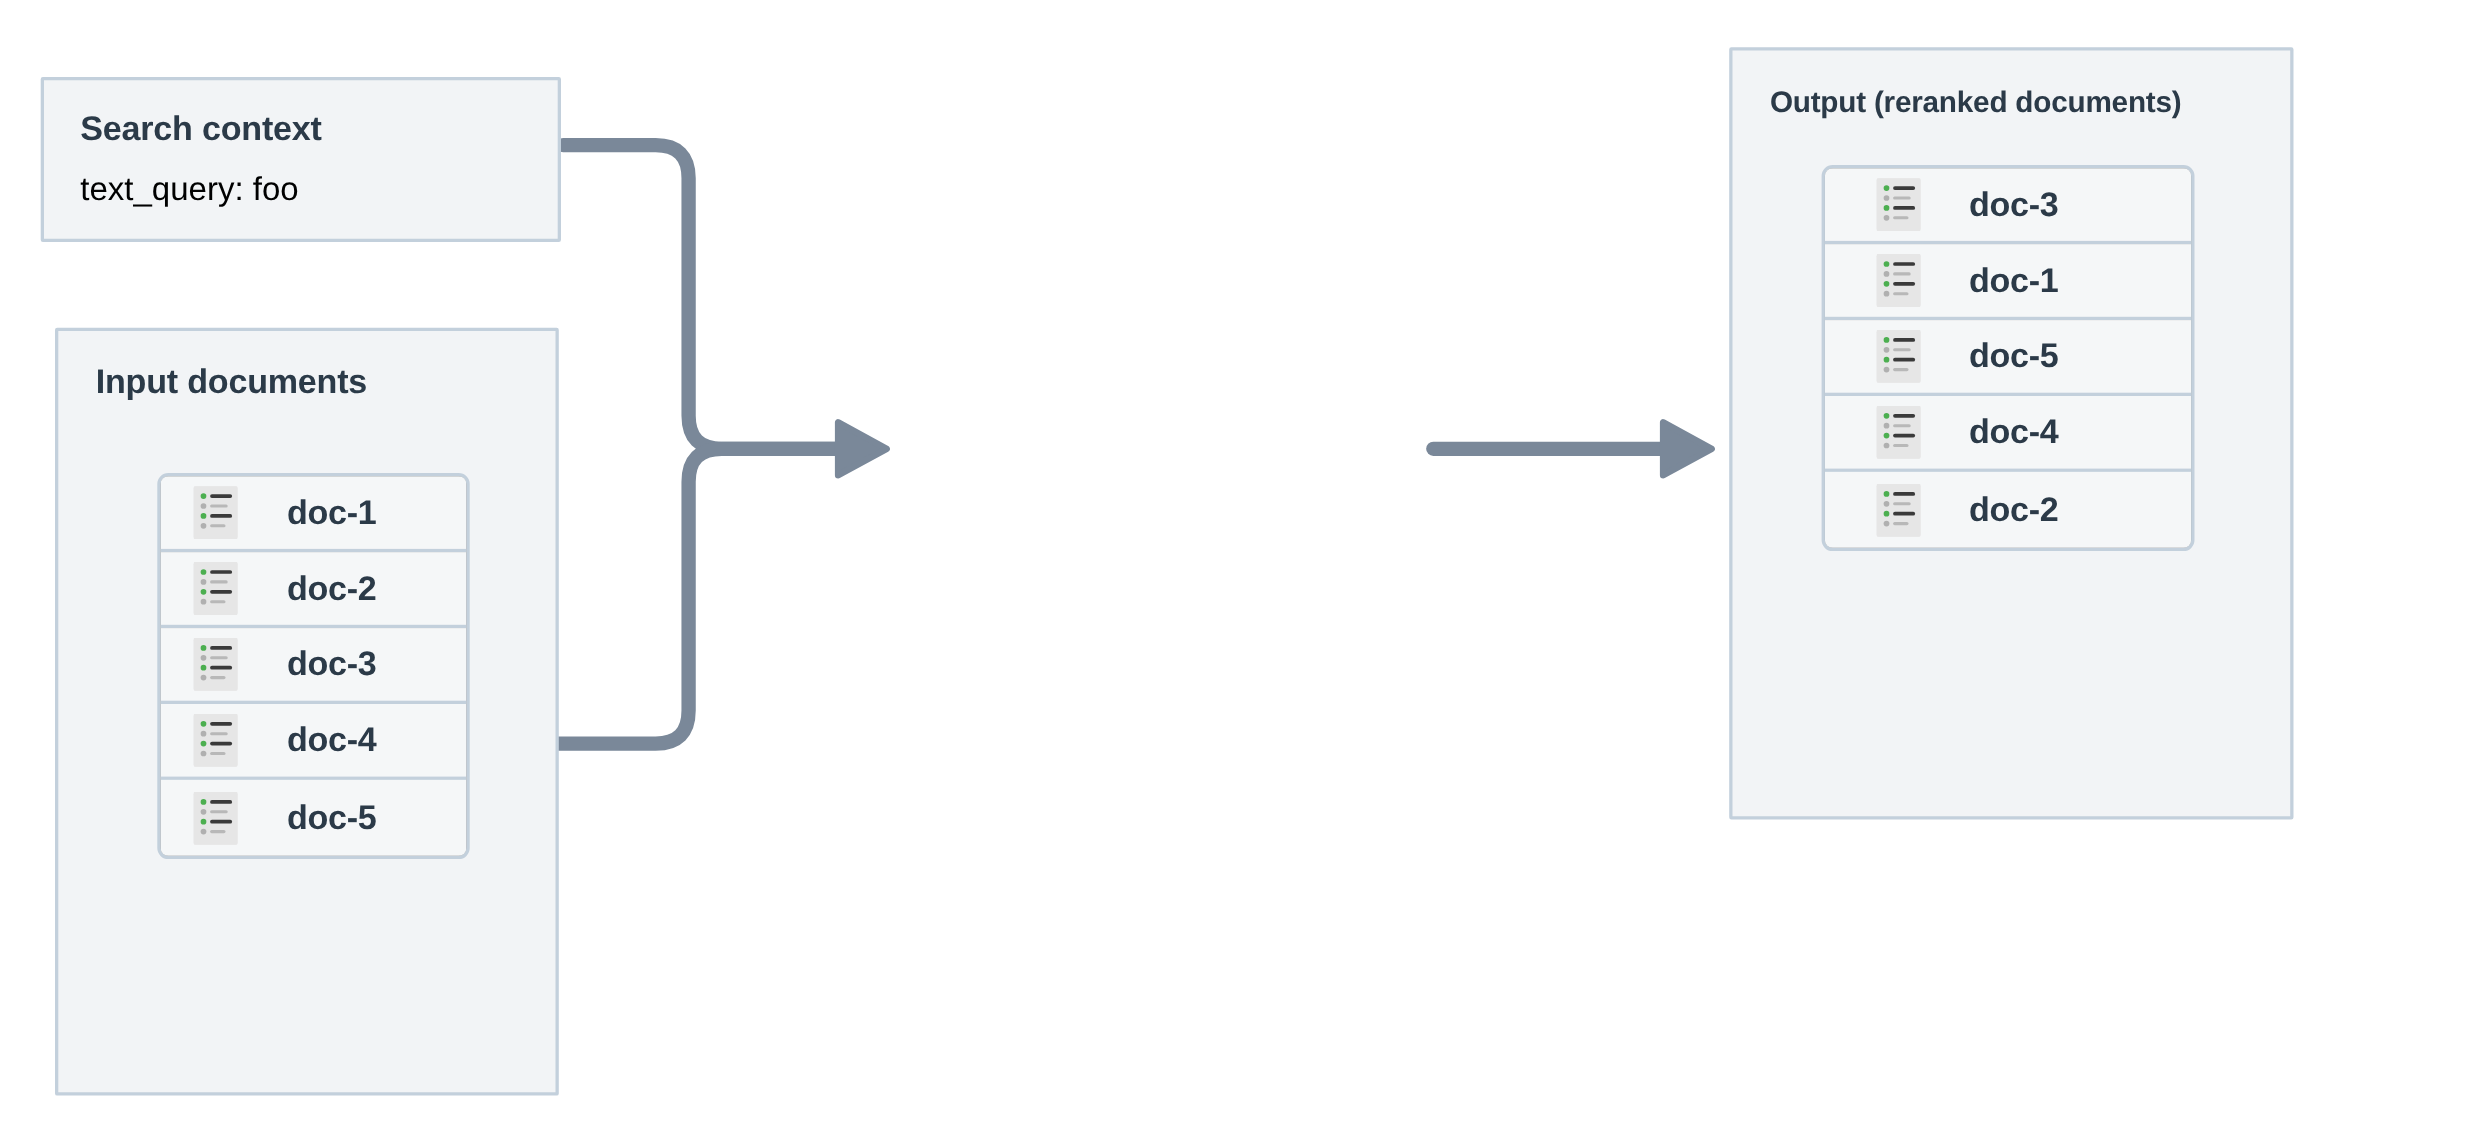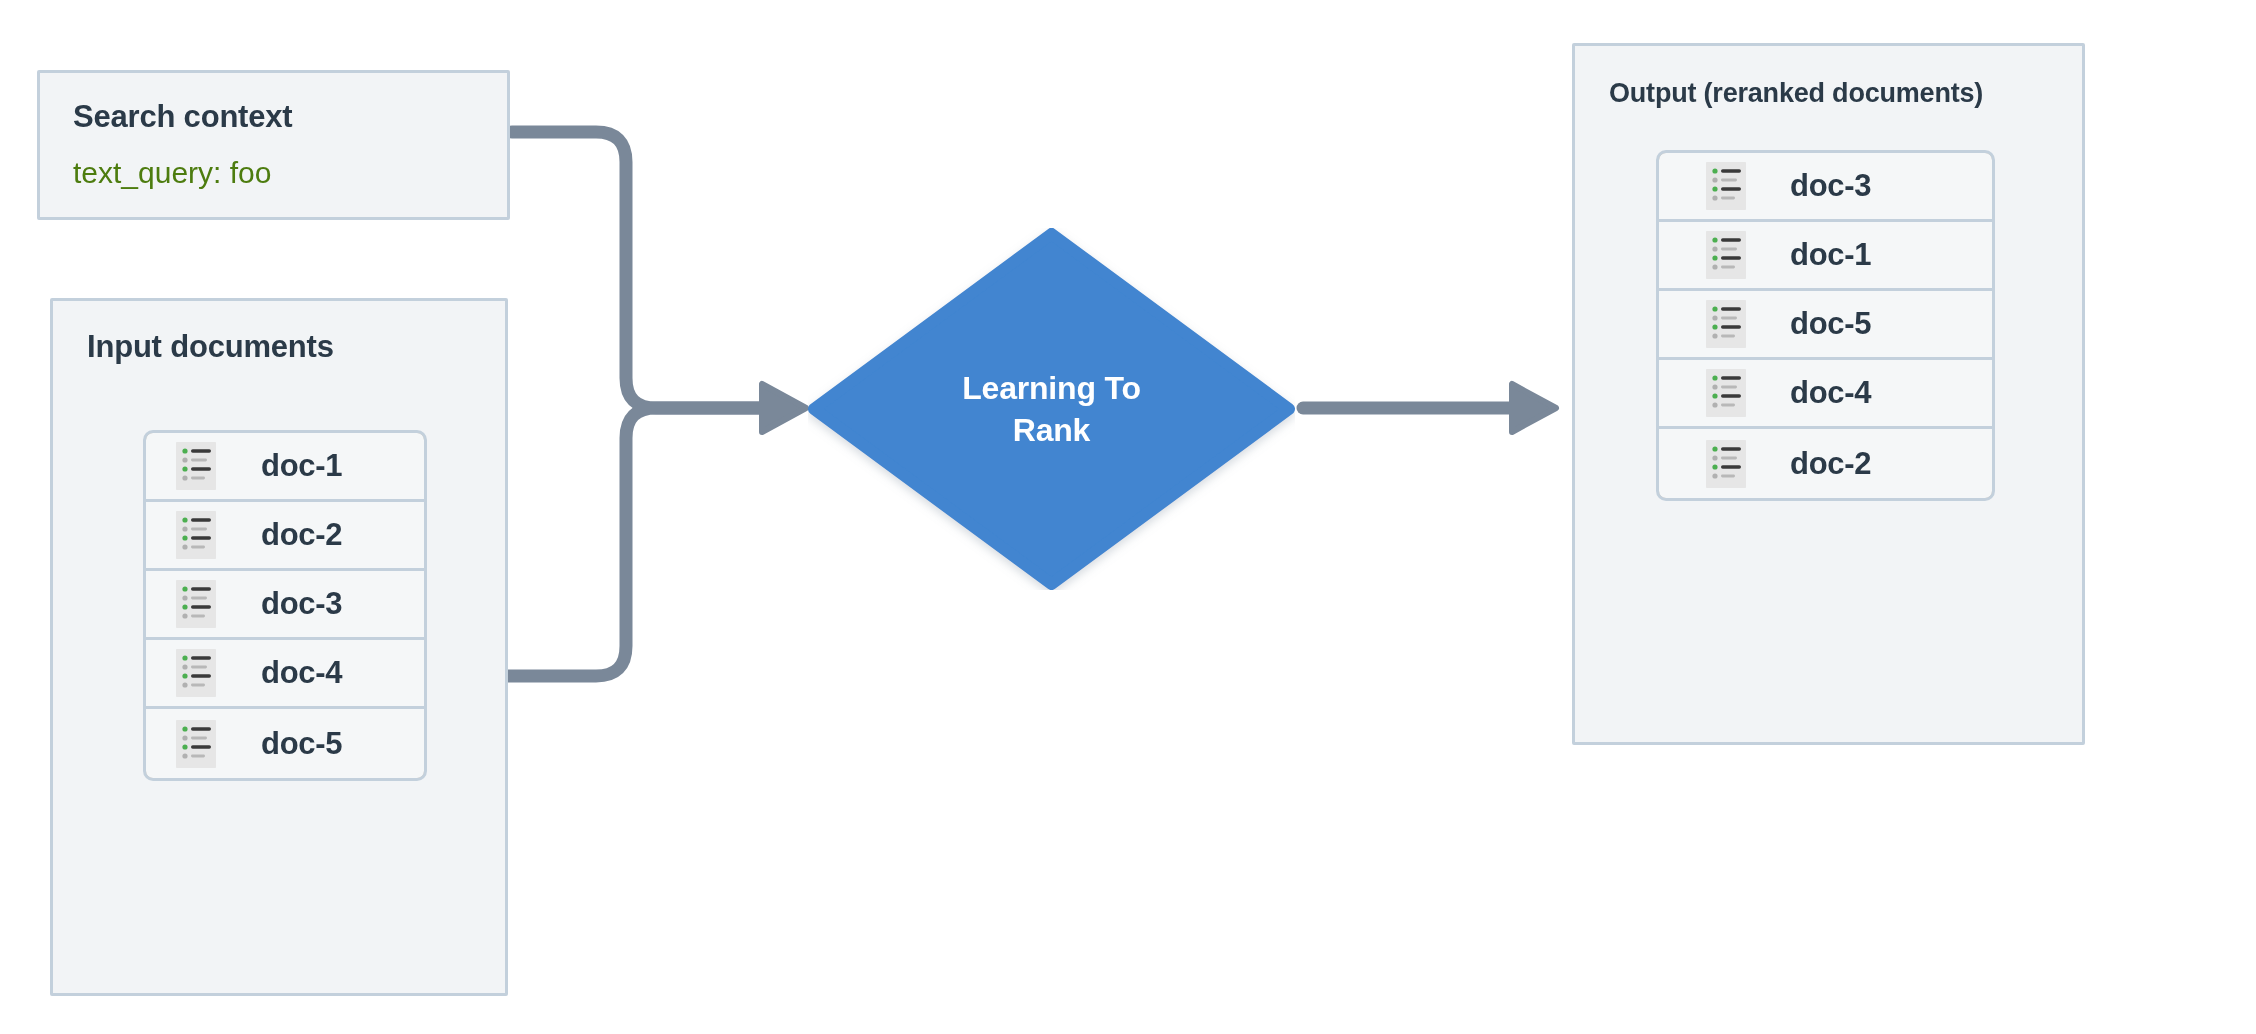--- a/index.html
+++ b/index.html
@@ -33,21 +33,21 @@
   }
   .panel-title {
     position: absolute;
     font-weight: bold;
     color: #2b3a48;
     letter-spacing: -0.2px;
     white-space: nowrap;
   }
   .panel-sub {
     position: absolute;
-    color: #4d7c0f;
+    color: #000000;
     white-space: nowrap;
   }
 
   
   #search-context {
     left: 37px; top: 38px;
     width: 473px; height: 150px; margin-top: 32px;
   }
   #search-context-title {
     left: 33px; top: 26px;
@@ -272,31 +272,20 @@
               <rect x="15" y="25.3" width="20" height="3.4" rx="1.7" fill="#3a3a3a"></rect>
               <circle cx="9" cy="36" r="2.6" fill="#b0b0b0"></circle>
               <rect x="15" y="34.6" width="14" height="2.8" rx="1.4" fill="#b8b8b8"></rect>
             </svg>
           </span>
           <span class="doc-label">doc-5</span>
         </div>
       </div>
   </div>
 
-  <div id="ltr-node">
-    <svg id="ltr-shape" viewBox="0 0 487 362" width="487" height="362" xmlns="http://www.w3.org/2000/svg">
-      <path d="M 243.5 6 L 481 181 L 243.5 356 L 6 181 Z" fill="#4285d0" stroke="#4285d0" stroke-width="12" stroke-linejoin="round" filter="url(#node-shadow)"></path>
-    </svg>
-    <div id="ltr-label">
-      <span>
-        <span>Learning To</span><br>
-        <span>Rank</span>
-      </span>
-    </div>
-  </div>
 
   <div class="panel" id="output-panel">
     <div class="panel-title" id="output-panel-title">Output (reranked documents)</div>
     <div class="doc-list" id="output-doc-list">
         <div class="doc-row">
           <span class="doc-icon">
             <svg width="40" height="48" viewBox="0 0 40 48" xmlns="http://www.w3.org/2000/svg">
               <rect x="0" y="0" width="40" height="48" rx="1" fill="#e6e6e6"></rect>
               <circle cx="9" cy="9" r="2.6" fill="#4caf50"></circle>
               <rect x="15" y="7.3" width="20" height="3.4" rx="1.7" fill="#3a3a3a"></rect>

